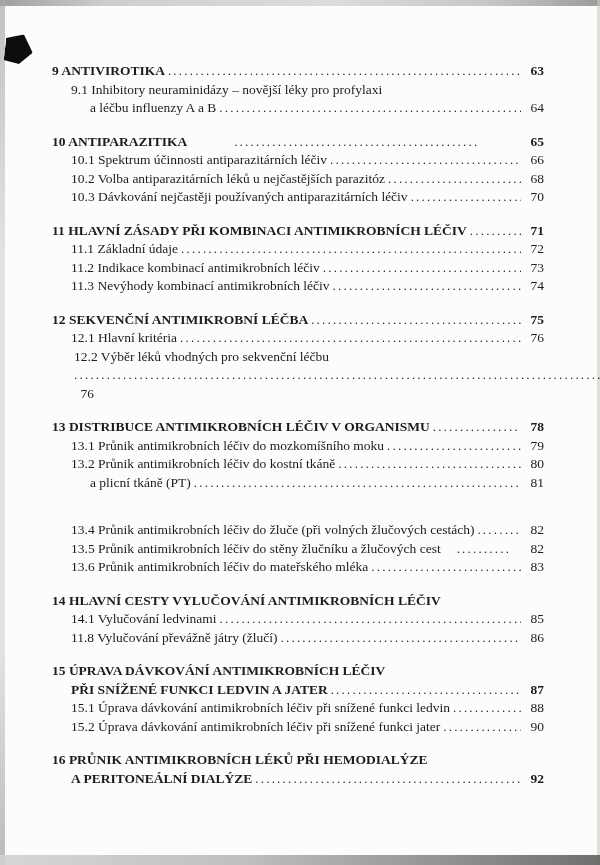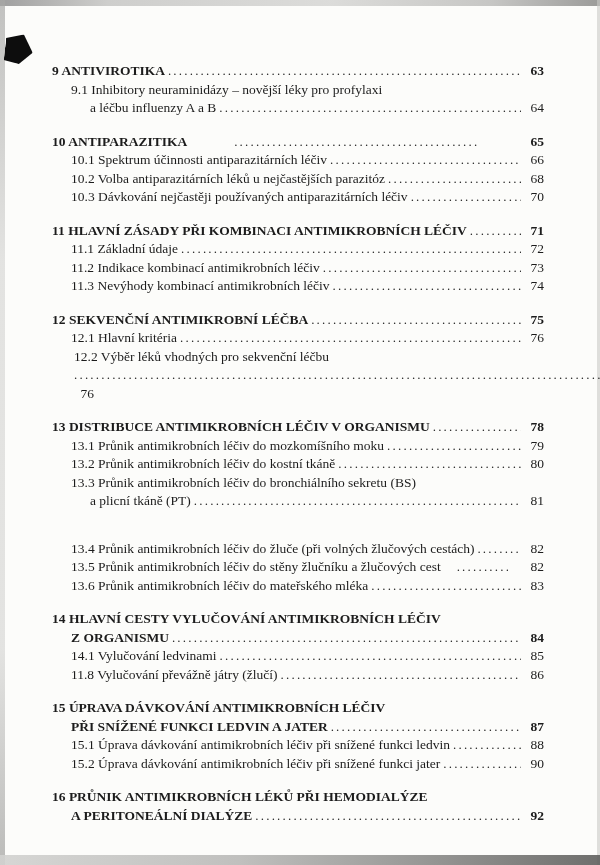--- a/index.html
+++ b/index.html
@@ -168,24 +168,20 @@
         <div class="toc-row section" style="padding-left: 19px;">
     <span class="toc-text">13.1 Průnik antimikrobních léčiv do mozkomíšního moku</span>
     <span class="toc-dots"></span>
     <span class="toc-page">79</span>
   </div>
         <div class="toc-row section" style="padding-left: 19px;">
     <span class="toc-text">13.2 Průnik antimikrobních léčiv do kostní tkáně</span>
     <span class="toc-dots"></span>
     <span class="toc-page">80</span>
   </div>
-        <div class="toc-row section" style="padding-left: 19px;">
-    <span class="toc-text">13.3 Průnik antimikrobních léčiv do bronchiálního sekretu (BS)</span>
-
-  </div>
         <div class="toc-row section" style="padding-left: 38px;">
     <span class="toc-text">a plicní tkáně (PT)</span>
     <span class="toc-dots"></span>
     <span class="toc-page">81</span>
   </div>
         <div class="toc-row section" style="padding-left: 19px; margin-top: 29px;">
     <span class="toc-text">13.4 Průnik antimikrobních léčiv do žluče (při volných žlučových cestách)</span>
     <span class="toc-dots"></span>
     <span class="toc-page">82</span>
   </div>
@@ -196,25 +192,20 @@
   </div>
         <div class="toc-row section" style="padding-left: 19px;">
     <span class="toc-text">13.6 Průnik antimikrobních léčiv do mateřského mléka</span>
     <span class="toc-dots"></span>
     <span class="toc-page">83</span>
   </div>
         <div class="toc-row chapter gap" style="padding-left: 0px;">
     <span class="toc-text">14 HLAVNÍ CESTY VYLUČOVÁNÍ ANTIMIKROBNÍCH LÉČIV</span>
 
   </div>
-        <div class="toc-row chapter" style="padding-left: 19px;">
-    <span class="toc-text">Z ORGANISMU</span>
-    <span class="toc-dots"></span>
-    <span class="toc-page">84</span>
-  </div>
         <div class="toc-row section" style="padding-left: 19px;">
     <span class="toc-text">14.1 Vylučování ledvinami</span>
     <span class="toc-dots"></span>
     <span class="toc-page">85</span>
   </div>
         <div class="toc-row section" style="padding-left: 19px;">
     <span class="toc-text">11.8 Vylučování převážně játry (žlučí)</span>
     <span class="toc-dots"></span>
     <span class="toc-page">86</span>
   </div>

